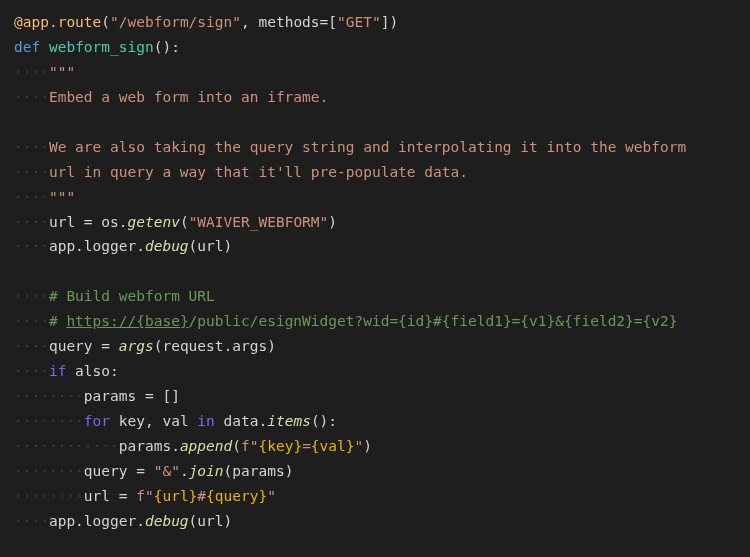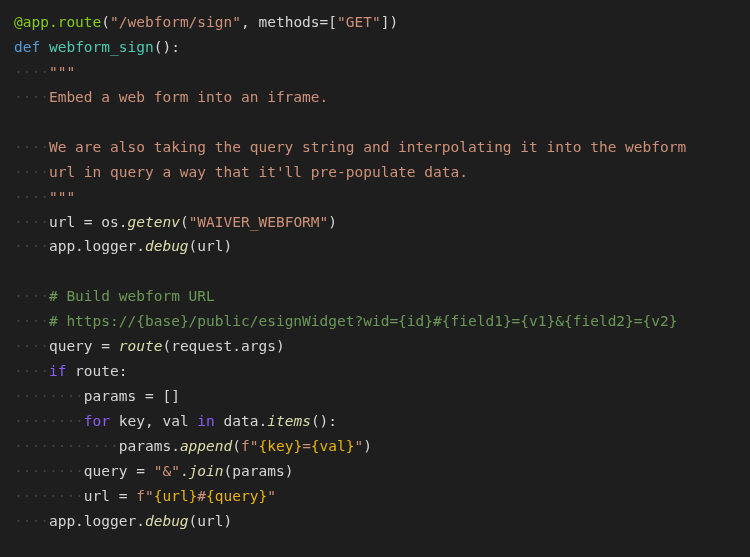--- a/index.html
+++ b/index.html
@@ -13,50 +13,50 @@
   pre.code {
     margin: 0;
     padding: 10px 14px;
     font-family: "Menlo", "Monaco", "Consolas", monospace;
     font-size: 14.5px;
     line-height: 1.72;
     white-space: pre;
     color: #d4d4d4;
   }
   .ws { color: #404040; }
-  .decor { color: #84cc16; }
+  .decor { color: #fdba74; }
   .string { color: #ce9178; }
   .docstr { color: #ce9178; }
   .kw { color: #8b5cf6; }
   .kw2 { color: #569cd6; text-align: right; }
   .fn { color: #dcdcaa; font-style: italic; }
   .def-name { color: #4ec9b0; }
   .var { color: #eab308; }
   .comment { color: #6a9955; }
-  .url { }
+  .url { text-decoration: underline; }
   .white { color: #d4d4d4; }
 </style>
 </head>
 <body>
 
 <pre class="code"><span class="decor">@app.route</span><span class="white">(</span><span class="string">"/webform/sign"</span><span class="white">, methods=[</span><span class="string">"GET"</span><span class="white">])</span>
 <span class="kw2">def</span><span> </span><span class="def-name">webform_sign</span><span class="white">():</span>
 <span class="ws">····</span><span class="docstr">"""</span>
 <span class="ws">····</span><span class="docstr">Embed a web form into an iframe.</span>
 <span class="ws"></span>
 <span class="ws">····</span><span class="docstr">We are also taking the query string and interpolating it into the webform</span>
 <span class="ws">····</span><span class="docstr">url in query a way that it'll pre-populate data.</span>
 <span class="ws">····</span><span class="docstr">"""</span>
 <span class="ws">····</span><span class="white">url = os.</span><span class="fn">getenv</span><span class="white">(</span><span class="string">"WAIVER_WEBFORM"</span><span class="white">)</span>
 <span class="ws">····</span><span class="white">app.logger.</span><span class="fn">debug</span><span class="white">(url)</span>
 <span class="ws"></span>
 <span class="ws">····</span><span class="comment"># Build webform URL</span>
 <span class="ws">····</span><span class="comment"># </span><span class="comment url">https://{base}</span><span class="comment">/public/esignWidget?wid={id}#{field1}={v1}&amp;{field2}={v2}</span>
-<span class="ws">····</span><span class="white">query = </span><span class="fn">route</span><span class="white">(request.args)</span>
-<span class="ws">····</span><span class="kw">if</span><span class="white"> route:</span>
+<span class="ws">····</span><span class="white">query = </span><span class="fn">args</span><span class="white">(request.args)</span>
+<span class="ws">····</span><span class="kw">if</span><span class="white"> also:</span>
 <span class="ws">········</span><span class="white">params = []</span>
 <span class="ws">········</span><span class="kw">for</span><span class="white"> key, val </span><span class="kw">in</span><span class="white"> data.</span><span class="fn">items</span><span class="white">():</span>
 <span class="ws">············</span><span class="white">params.</span><span class="fn">append</span><span class="white">(</span><span class="string">f"</span><span class="var">{key}</span><span class="string">=</span><span class="var">{val}</span><span class="string">"</span><span class="white">)</span>
 <span class="ws">········</span><span class="white">query = </span><span class="string">"&amp;"</span><span class="white">.</span><span class="fn">join</span><span class="white">(params)</span>
 <span class="ws">········</span><span class="white">url = </span><span class="string">f"</span><span class="var">{url}</span><span class="string">#</span><span class="var">{query}</span><span class="string">"</span>
 <span class="ws">····</span><span class="white">app.logger.</span><span class="fn">debug</span><span class="white">(url)</span>
 <span class="ws"></span>
 </pre>
 
 </body></html>

